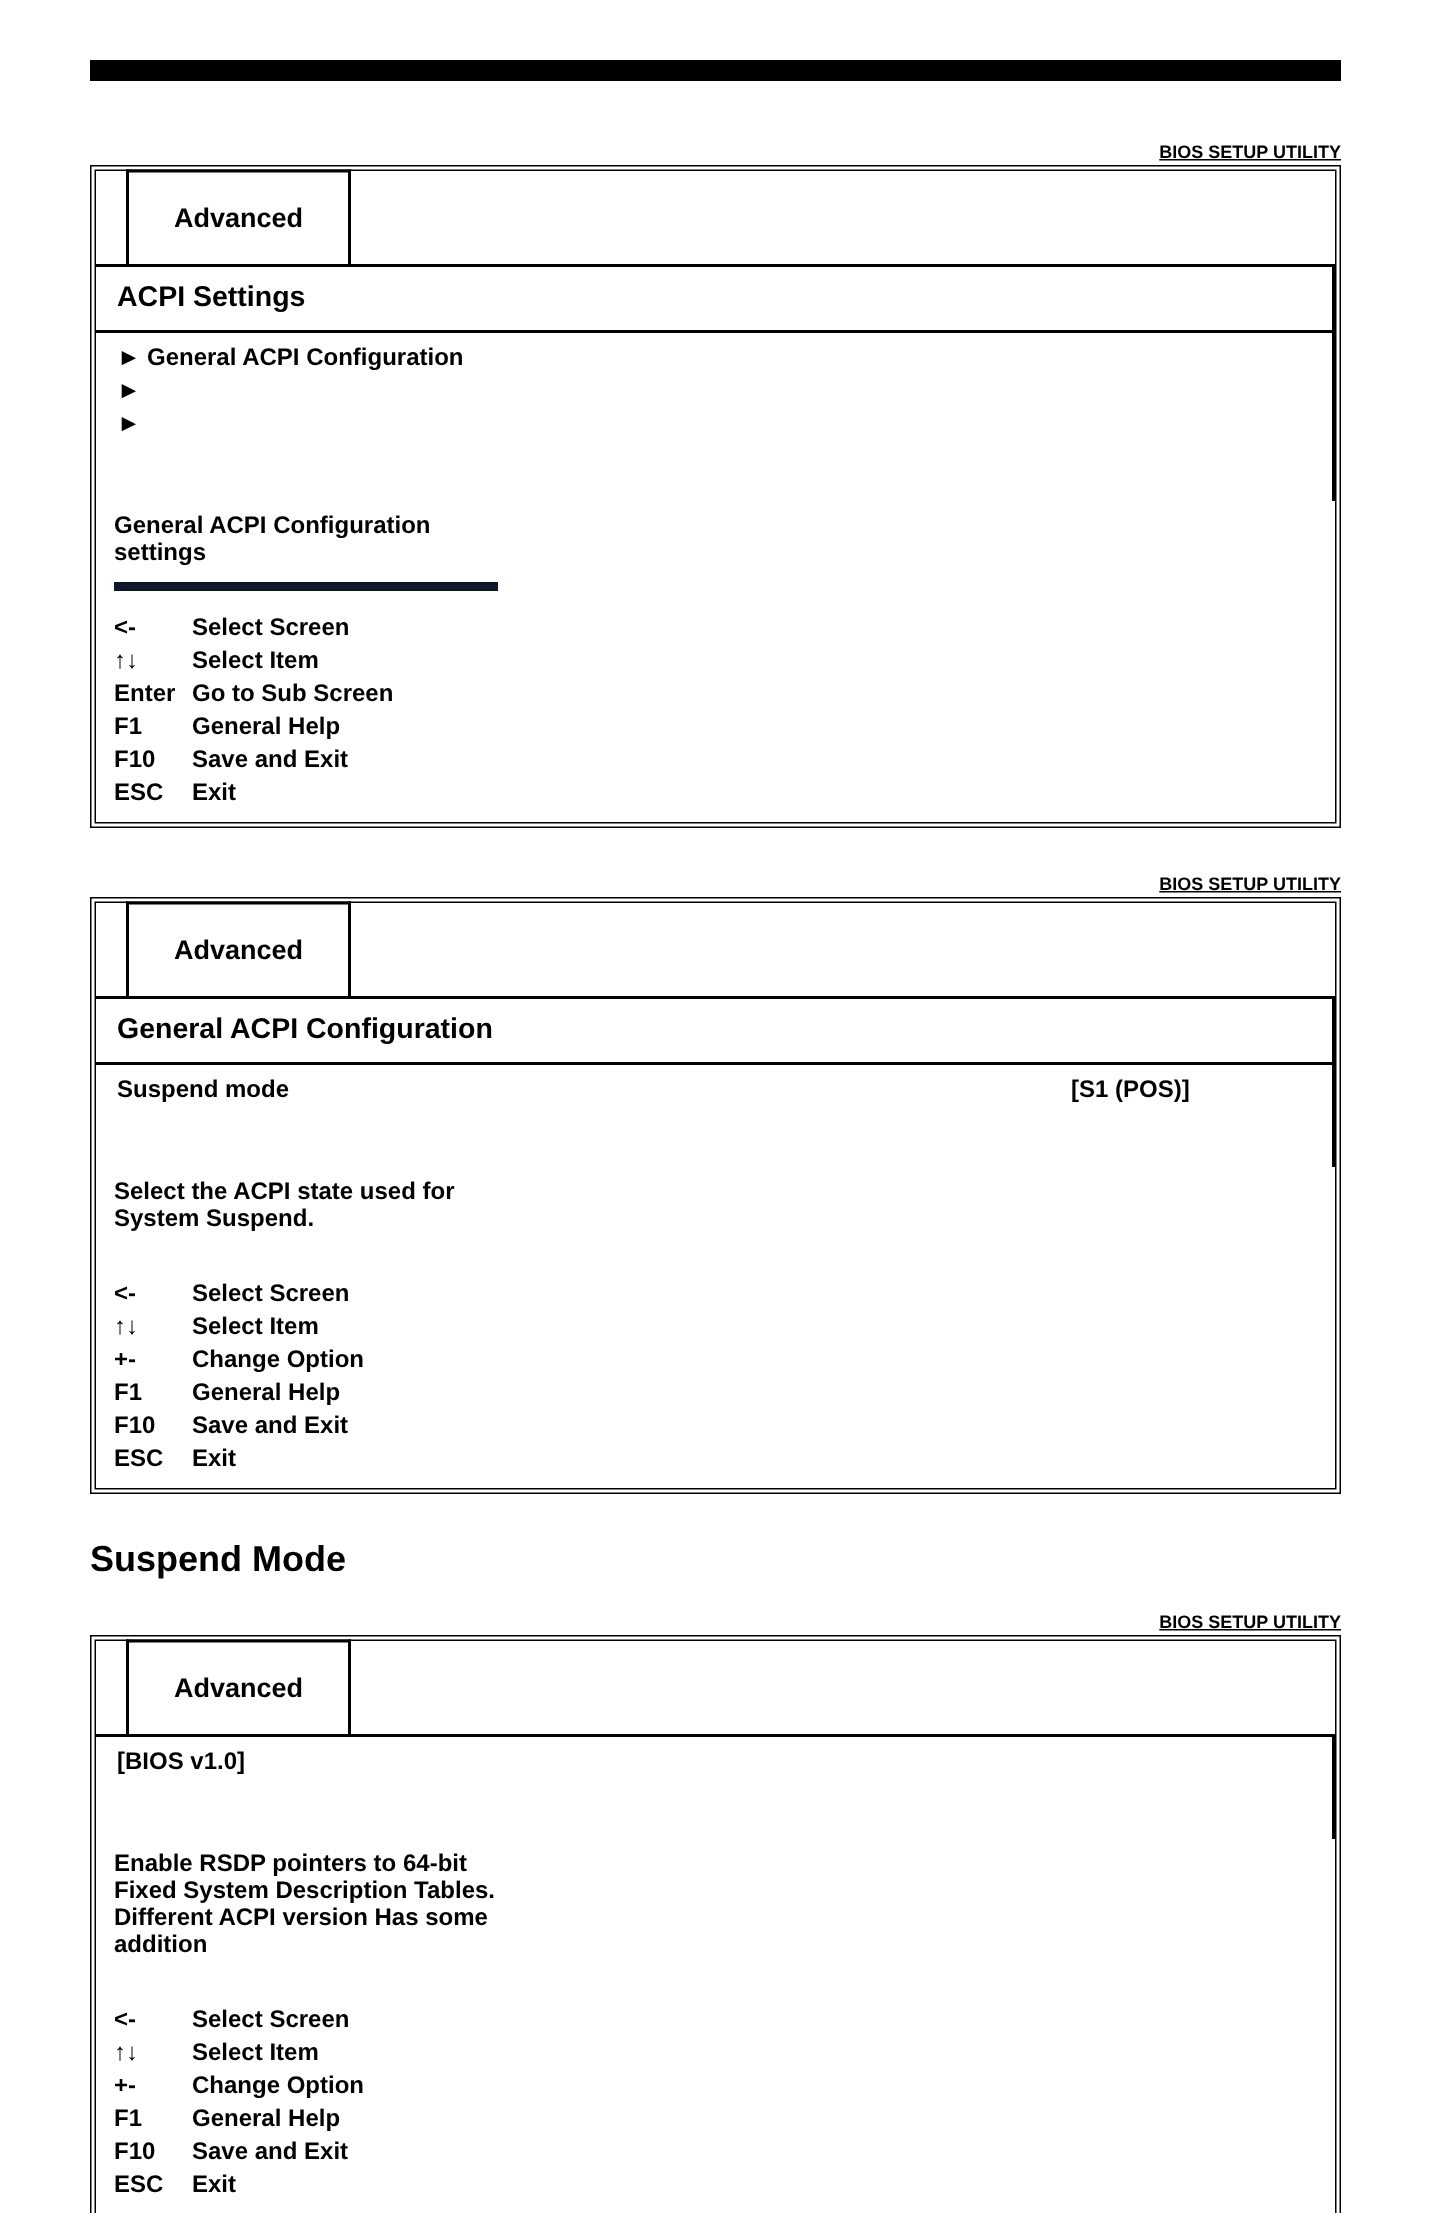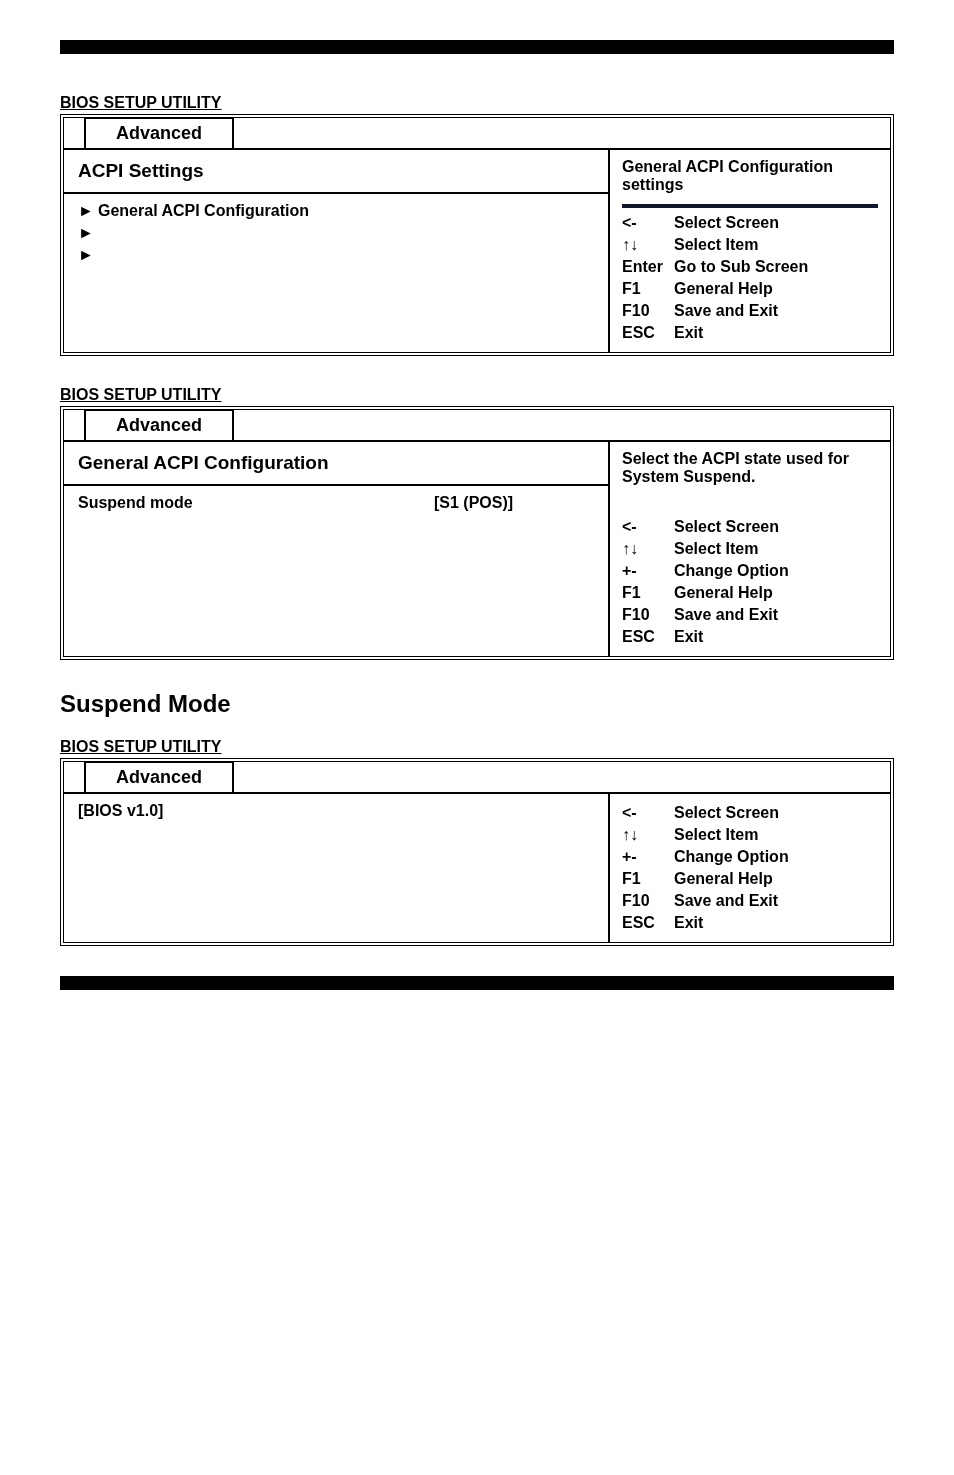--- a/index.html
+++ b/index.html
@@ -10,44 +10,45 @@
     padding: 40px 60px;
     color: #000;
   }
   .topbar, .bottombar {
     height: 14px;
     background: #000;
     margin-bottom: 40px;
   }
   .bottombar { margin-bottom: 0; margin-top: 30px; }
   .bios-title {
-    text-align: left;
-    font-size: 16px;
+    text-align: right;
+    font-size: 12px;
     font-weight: bold;
     text-decoration: underline;
     margin-bottom: 2px;
   }
   .bios-outer {
     border: 4px double #000;
     margin-bottom: 30px;
   }
   .tab-row {
     display: flex;
   }
   .tab {
     border: 2px solid #000;
     border-bottom: none;
-    padding: 4px 30px;
+    padding: 20px 30px;
     font-weight: bold;
     font-size: 18px;
     margin: -1px 0 0 20px;
   }
   .bios-body {
     display: flex;
     border-top: 2px solid #000;
+    flex-direction: column;
   }
   .left-col {
     flex: 1;
     border-right: 2px solid #000;
   }
   .right-col {
     width: 280px;
     padding: 8px 12px;
     font-size: 16px;
     font-weight: bold;
@@ -64,23 +65,23 @@
   }
   .menu-row {
     display: flex;
     padding: 2px 0;
   }
   .menu-arrow { width: 20px; }
   .menu-label { flex: 1; }
   .menu-value { width: 160px; }
   .bold { font-weight: bold; }
   .right-help {
-    border-bottom: 4px solid #0f172a;
+    border-bottom: 6px solid #0f172a;
     padding-bottom: 10px;
-    margin-bottom: 4px;
+    margin-bottom: 14px;
   }
   .right-keys div {
     padding: 2px 0;
   }
   .right-keys .klabel {
     display: inline-block;
     width: 52px;
   }
   .section-title {
     font-size: 24px;
@@ -167,20 +168,21 @@
   </div>
   <div class="bios-body">
     <div class="left-col">
       <div class="section-body">
         <div class="menu-row bold">
           <span class="menu-value">[BIOS v1.0]</span>
         </div>
       </div>
     </div>
     <div class="right-col help-nb">
+      <div class="right-help">Enable RSDP pointers to 64-bit Fixed System Description Tables. Different ACPI version Has some addition</div>
       <div class="right-keys">
         <div><span class="klabel">&lt;-</span><span>Select Screen</span></div>
         <div><span class="klabel">↑↓</span><span>Select Item</span></div>
         <div><span class="klabel">+-</span><span>Change Option</span></div>
         <div><span class="klabel">F1</span><span>General Help</span></div>
         <div><span class="klabel">F10</span><span>Save and Exit</span></div>
         <div><span class="klabel">ESC</span><span>Exit</span></div>
       </div>
     </div>
   </div>

